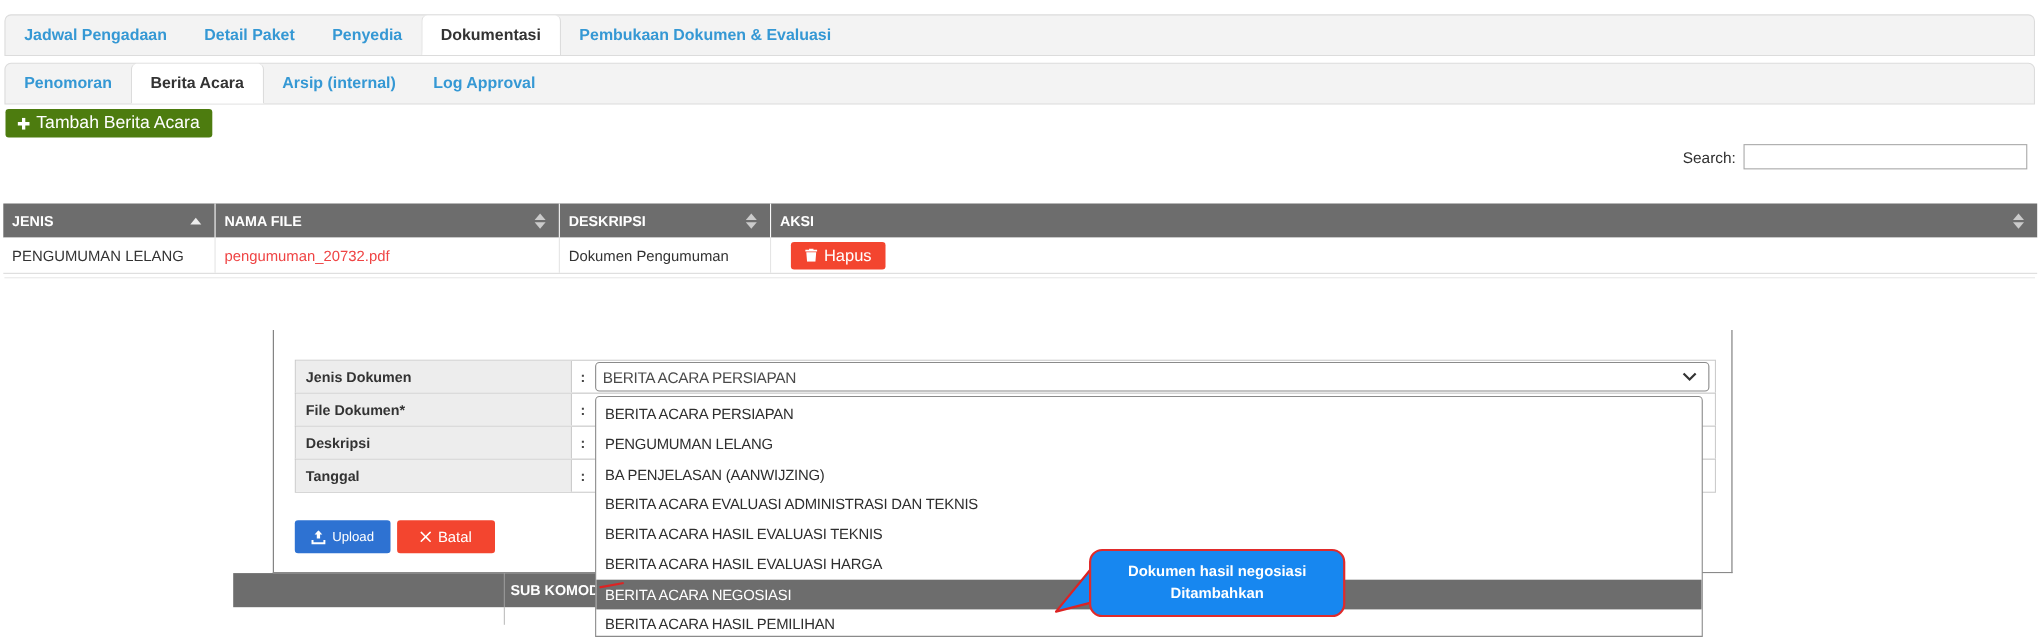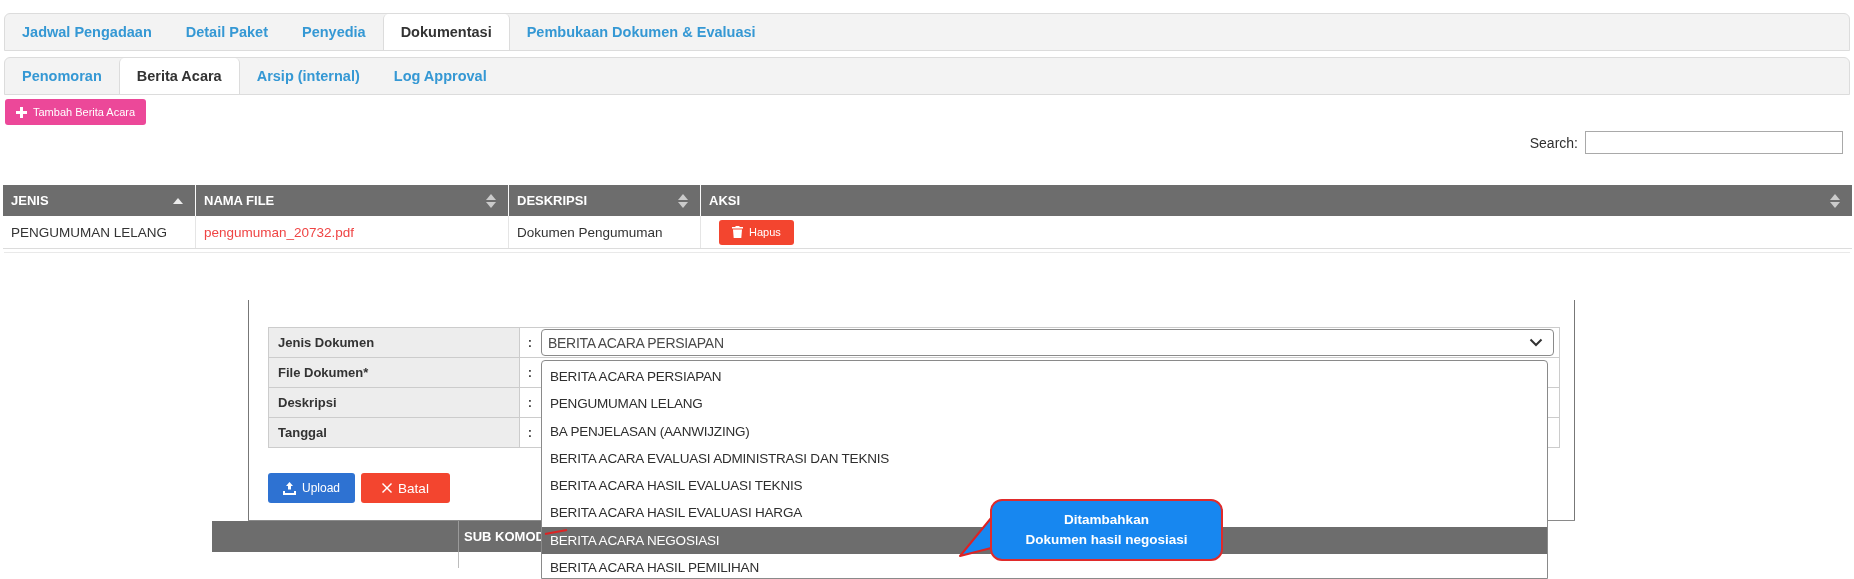--- a/index.html
+++ b/index.html
@@ -11,22 +11,22 @@
     background:#f3f3f3; border:1px solid #dcdcdc; border-radius:6px 6px 0 0;
     display:flex; align-items:stretch; padding-left:0; }
   .tabstrip.row1 { top:13px; }
   .tabstrip.row2 { top:57px; }
   .tab { display:flex; align-items:center; padding:0 17px; font-size:14.5px;
     font-weight:bold; color:#3598d4; cursor:pointer; white-space:nowrap; }
   .tab.active { background:#fff; color:#333; border-left:1px solid #dcdcdc;
     border-right:1px solid #dcdcdc; border-radius:5px 5px 0 0; }
 
   
-  .btn-add { position:absolute; left:5px; top:99px; height:26px; background:#ec4899;
-    color:#fff; font-size:11px; border:none; border-radius:3px; padding:0 11px;
+  .btn-add { position:absolute; left:5px; top:99px; height:26px; background:#4d7c0f;
+    color:#fff; font-size:16px; border:none; border-radius:3px; padding:0 11px;
     display:flex; align-items:center; gap:6px; cursor:pointer; }
 
   .page-divider { position:absolute; left:4px; top:252px; width:1846px; height:0;
     border-top:1px solid #e9e9e9; }
 
   
   .search-wrap { position:absolute; top:131px; right:11px; display:flex;
     align-items:center; gap:7px; }
   .search-wrap label { font-size:14px; color:#2f2f2f; }
   .search-wrap input { width:258px; height:23px; border:1px solid #a9a9a9;
@@ -46,21 +46,21 @@
   .car-dn { width:0; height:0; border-left:5px solid transparent;
     border-right:5px solid transparent; border-top:6px solid #cbcbcb; }
   .sorts.active .car-up { border-bottom-color:#ececec; }
   .grid-row { display:flex; height:33px; border-bottom:1px solid #dcdcdc;
     background:#fff; }
   .bcell { display:flex; align-items:center; padding-left:8px; font-size:13.5px;
     border-right:1px solid #e5e5e5; }
   .bcell:last-child { border-right:none; }
   .filelink { color:#ef4444; text-decoration:none; cursor:pointer; }
   .btn-hapus { height:25px; background:#f3452f; color:#fff; border:none;
-    border-radius:3px; font-size:11px; padding:0 13px; margin-left:10px;
+    border-radius:3px; font-size:15px; padding:0 13px; margin-left:10px;
     display:flex; align-items:center; gap:6px; cursor:pointer; }
 
   
   .bg-bar { position:absolute; left:212px; top:521px; width:1120px; height:31px;
     background:#6d6d6d; z-index:1; }
   .bg-bar .divider { position:absolute; left:246px; top:0; height:31px; width:0;
     border-left:1px solid #9a9a9a; }
   .bg-bar .txt { position:absolute; left:252px; top:0; line-height:31px; color:#fff;
     font-weight:bold; font-size:13px; white-space:nowrap; }
   .bg-row-divider { position:absolute; left:458px; top:552px; height:16px; width:0;
@@ -278,15 +278,15 @@
   <div class="opt hl">BERITA ACARA NEGOSIASI</div>
   <div class="opt">BERITA ACARA HASIL PEMILIHAN</div>
 </div>
 
 <svg class="anno-svg">
   <line x1="545" y1="534" x2="567" y2="530" stroke="#dd2323" stroke-width="2"></line>
   <polygon points="960,556 996,512 999,546" fill="#1787f0" stroke="#dd2323" stroke-width="2" stroke-linejoin="round"></polygon>
 </svg>
 
 <div class="callout">
+  <div>Dokumen hasil negosiasi</div>
   <div>Ditambahkan</div>
-  <div>Dokumen hasil negosiasi</div>
 </div>
 
 </body></html>

